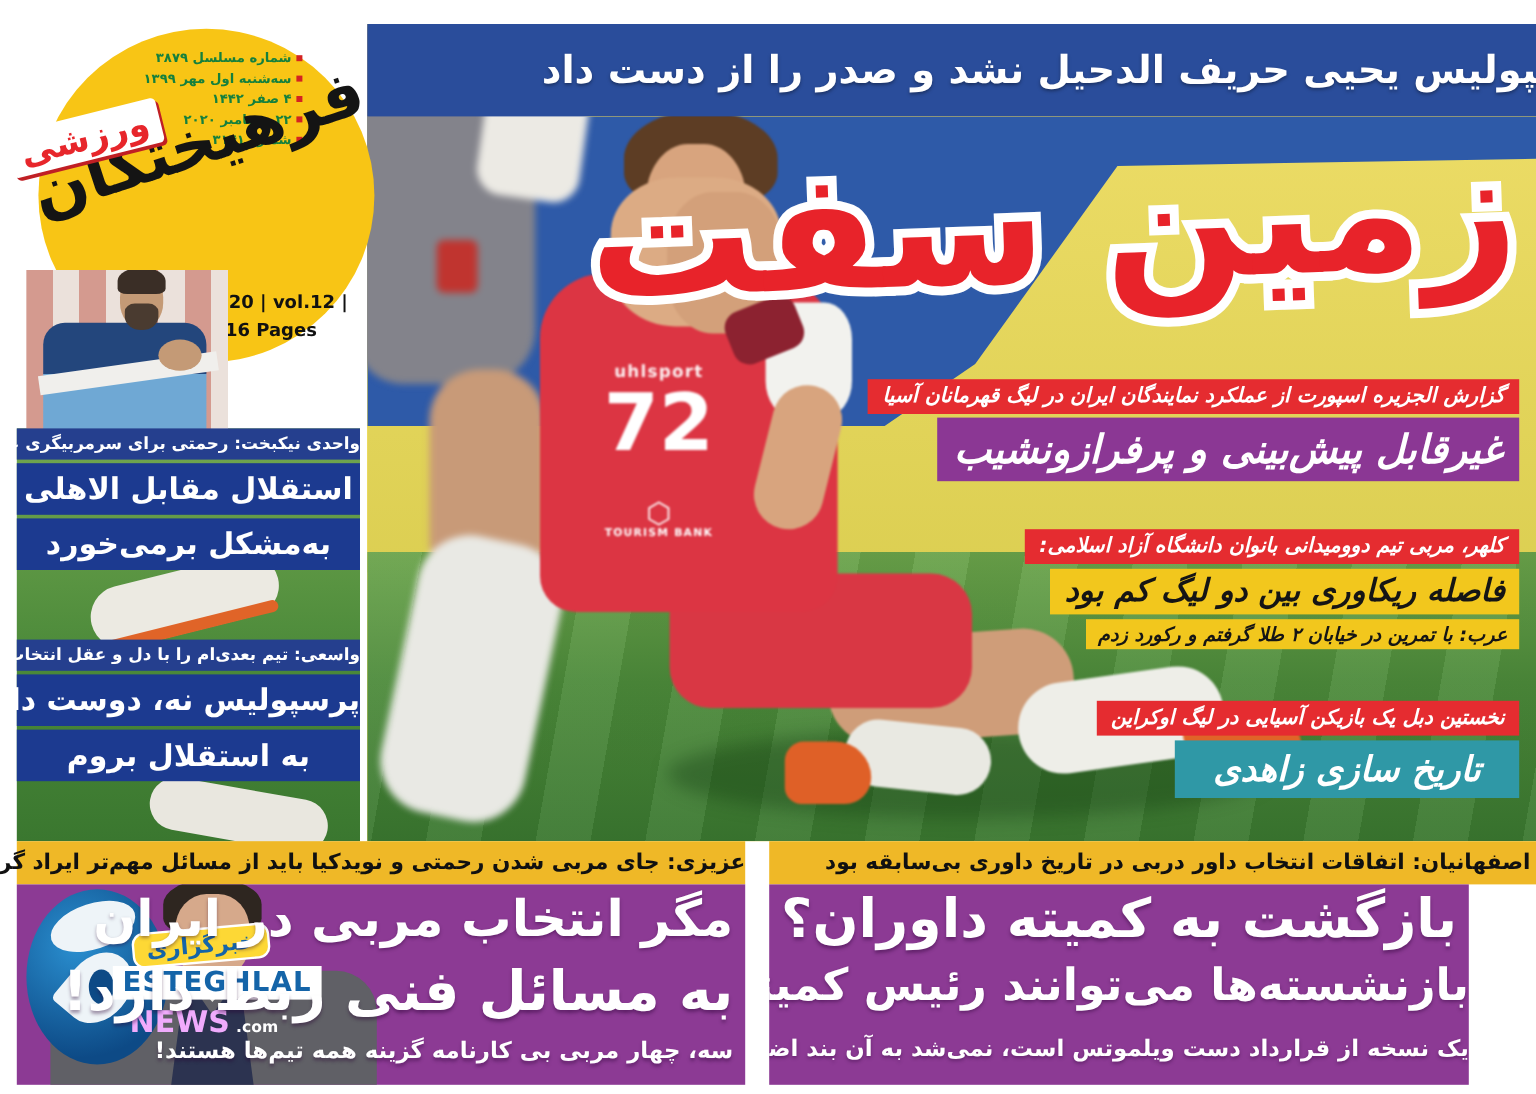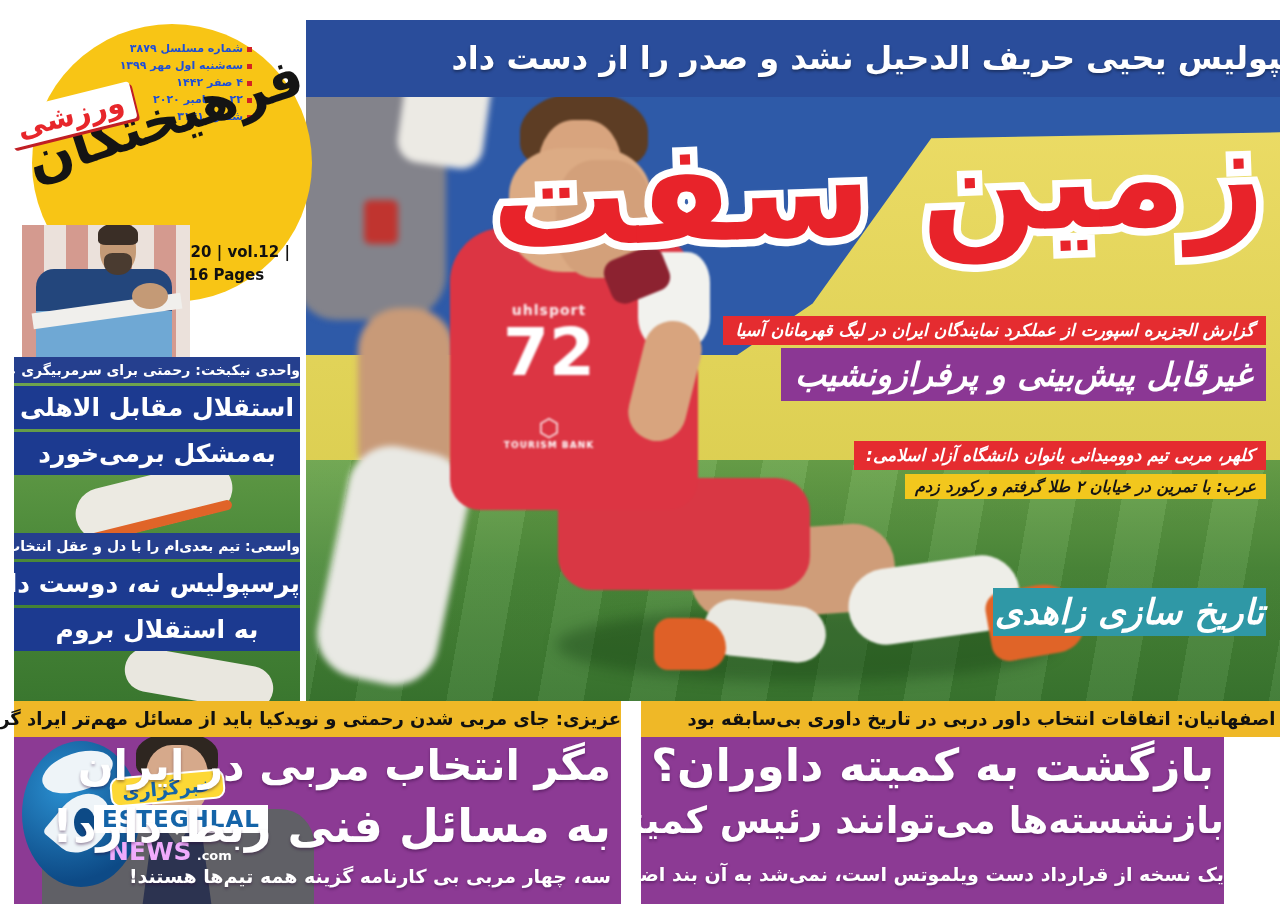--- a/index.html
+++ b/index.html
@@ -59,26 +59,26 @@
     text-shadow:0 0 4px #fff,0 0 8px #fff;}
   #mainhead .fill{color:#e8232a;}
 
   
   .rstory{right:14px;text-align:right;direction:ltr;z-index:8;width:680px;}
   .rstory .strip{display:inline-block;direction:rtl;font-weight:bold;font-style:italic;}
   .strip.red{background:#e52c30;color:#fff;font-size:17px;line-height:29px;padding:0 12px;}
   .strip.purple{background:#8b3794;color:#fff;font-size:33px;line-height:53px;padding:0 14px;margin-top:3px;}
   .strip.yellowL{background:#f2c71d;color:#151515;font-size:26px;line-height:38px;padding:0 12px;margin-top:4px;}
   .strip.yellowS{background:#f2c71d;color:#151515;font-size:16px;line-height:25px;padding:0 10px;margin-top:4px;}
-  .strip.teal{background:#2f98a6;color:#fff;font-size:35px;line-height:48px;padding:0 2px;margin-top:4px;}
+  .strip.teal{background:#2f98a6;color:#fff;font-size:29px;line-height:48px;padding:0 32px;margin-top:4px;}
   #rstoryA{top:316px;} #rstoryB{top:441px;} #rstoryC{top:584px;}
 
   
   #m-circle{left:32px;top:24px;width:280px;height:278px;background:#f8c515;border-radius:50%;z-index:5;}
-  .m-info{left:62px;top:40px;width:190px;z-index:6;direction:rtl;color:#1d4ed8;}
+  .m-info{left:62px;top:40px;width:190px;z-index:6;direction:rtl;color:#15803d;}
   .m-info .line{font-size:11px;font-weight:bold;line-height:17px;white-space:nowrap;}
   .m-info .dot{display:inline-block;width:5px;height:5px;background:#d42222;margin-left:4px;vertical-align:middle;}
   #m-brand{left:30px;top:86px;width:278px;z-index:6;transform:rotate(-18deg);
     font-size:54px;font-weight:bold;color:#141414;text-align:center;direction:rtl;white-space:nowrap;}
   #m-varzeshi{left:6px;top:96px;z-index:7;transform:rotate(-14deg);background:#fff;color:#e7262b;
     font-weight:bold;font-size:29px;padding:2px 10px;border-radius:4px;box-shadow:2px 3px 0 #c01f24;direction:rtl;}
   .m-en{left:96px;z-index:6;font-size:15px;font-weight:bold;color:#111;white-space:nowrap;}
   #m-en1{top:243px;} #m-en2{top:266px;}
 
   
@@ -202,24 +202,26 @@
     <span class="fill">زمین سفت</span>
   </div>
 
   <div id="rstoryA" class="rstory abs">
     <div><span class="strip red">گزارش الجزیره اسپورت از عملکرد نمایندگان ایران در لیگ قهرمانان آسیا</span></div>
     <div><span class="strip purple">غیرقابل پیش‌بینی و پرفرازونشیب</span></div>
   </div>
 
   <div id="rstoryB" class="rstory abs">
     <div><span class="strip red">کلهر، مربی تیم دوومیدانی بانوان دانشگاه آزاد اسلامی:</span></div>
+    <div><span class="strip yellowL">فاصله ریکاوری بین دو لیگ کم بود</span></div>
     <div><span class="strip yellowS">عرب: با تمرین در خیابان ۲ طلا گرفتم و رکورد زدم</span></div>
   </div>
 
   <div id="rstoryC" class="rstory abs">
+    <div><span class="strip red">نخستین دبل یک بازیکن آسیایی در لیگ اوکراین</span></div>
     <div><span class="strip teal">تاریخ سازی زاهدی</span></div>
   </div>
 
   <div id="m-circle" class="abs"></div>
   <div class="m-info abs">
     <div class="line"><span class="dot"></span><span>شماره مسلسل ۳۸۷۹</span></div>
     <div class="line"><span class="dot"></span><span>سه‌شنبه اول مهر ۱۳۹۹</span></div>
     <div class="line"><span class="dot"></span><span>۴ صفر ۱۴۴۲</span></div>
     <div class="line"><span class="dot"></span><span>۲۲ سپتامبر ۲۰۲۰</span></div>
     <div class="line"><span class="dot"></span><span>شماره ۳۱۴۱</span></div>

